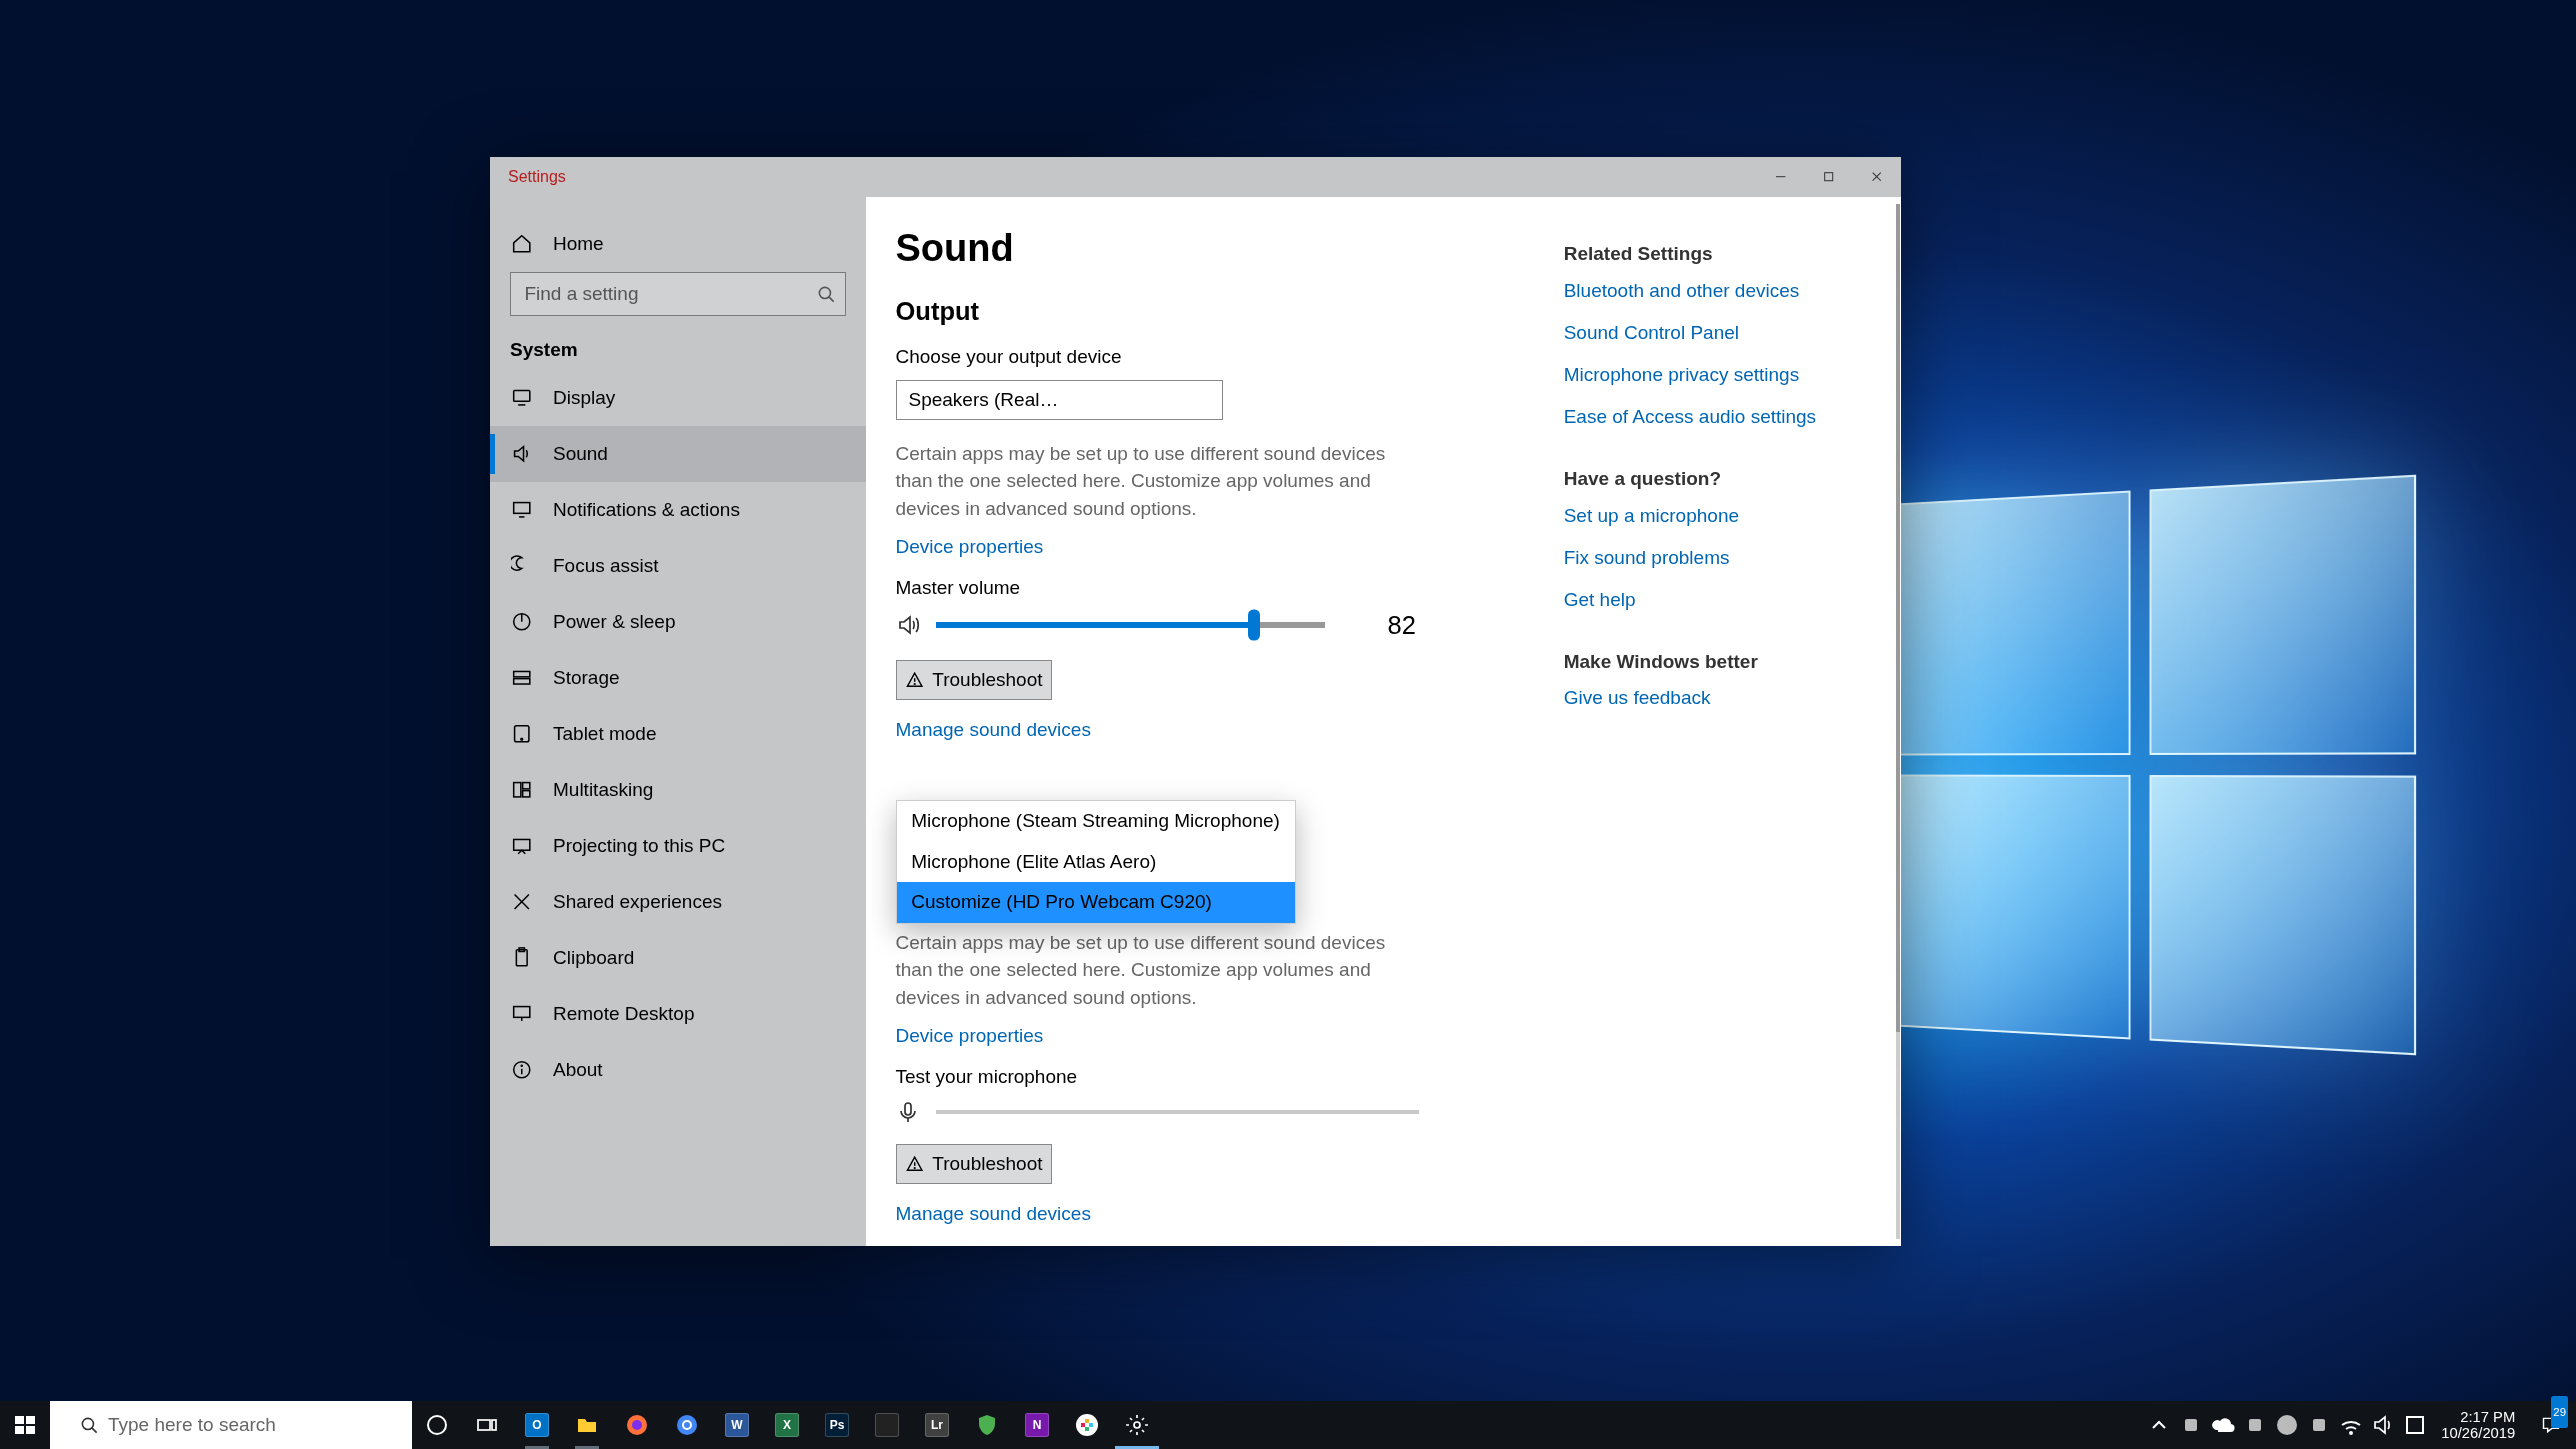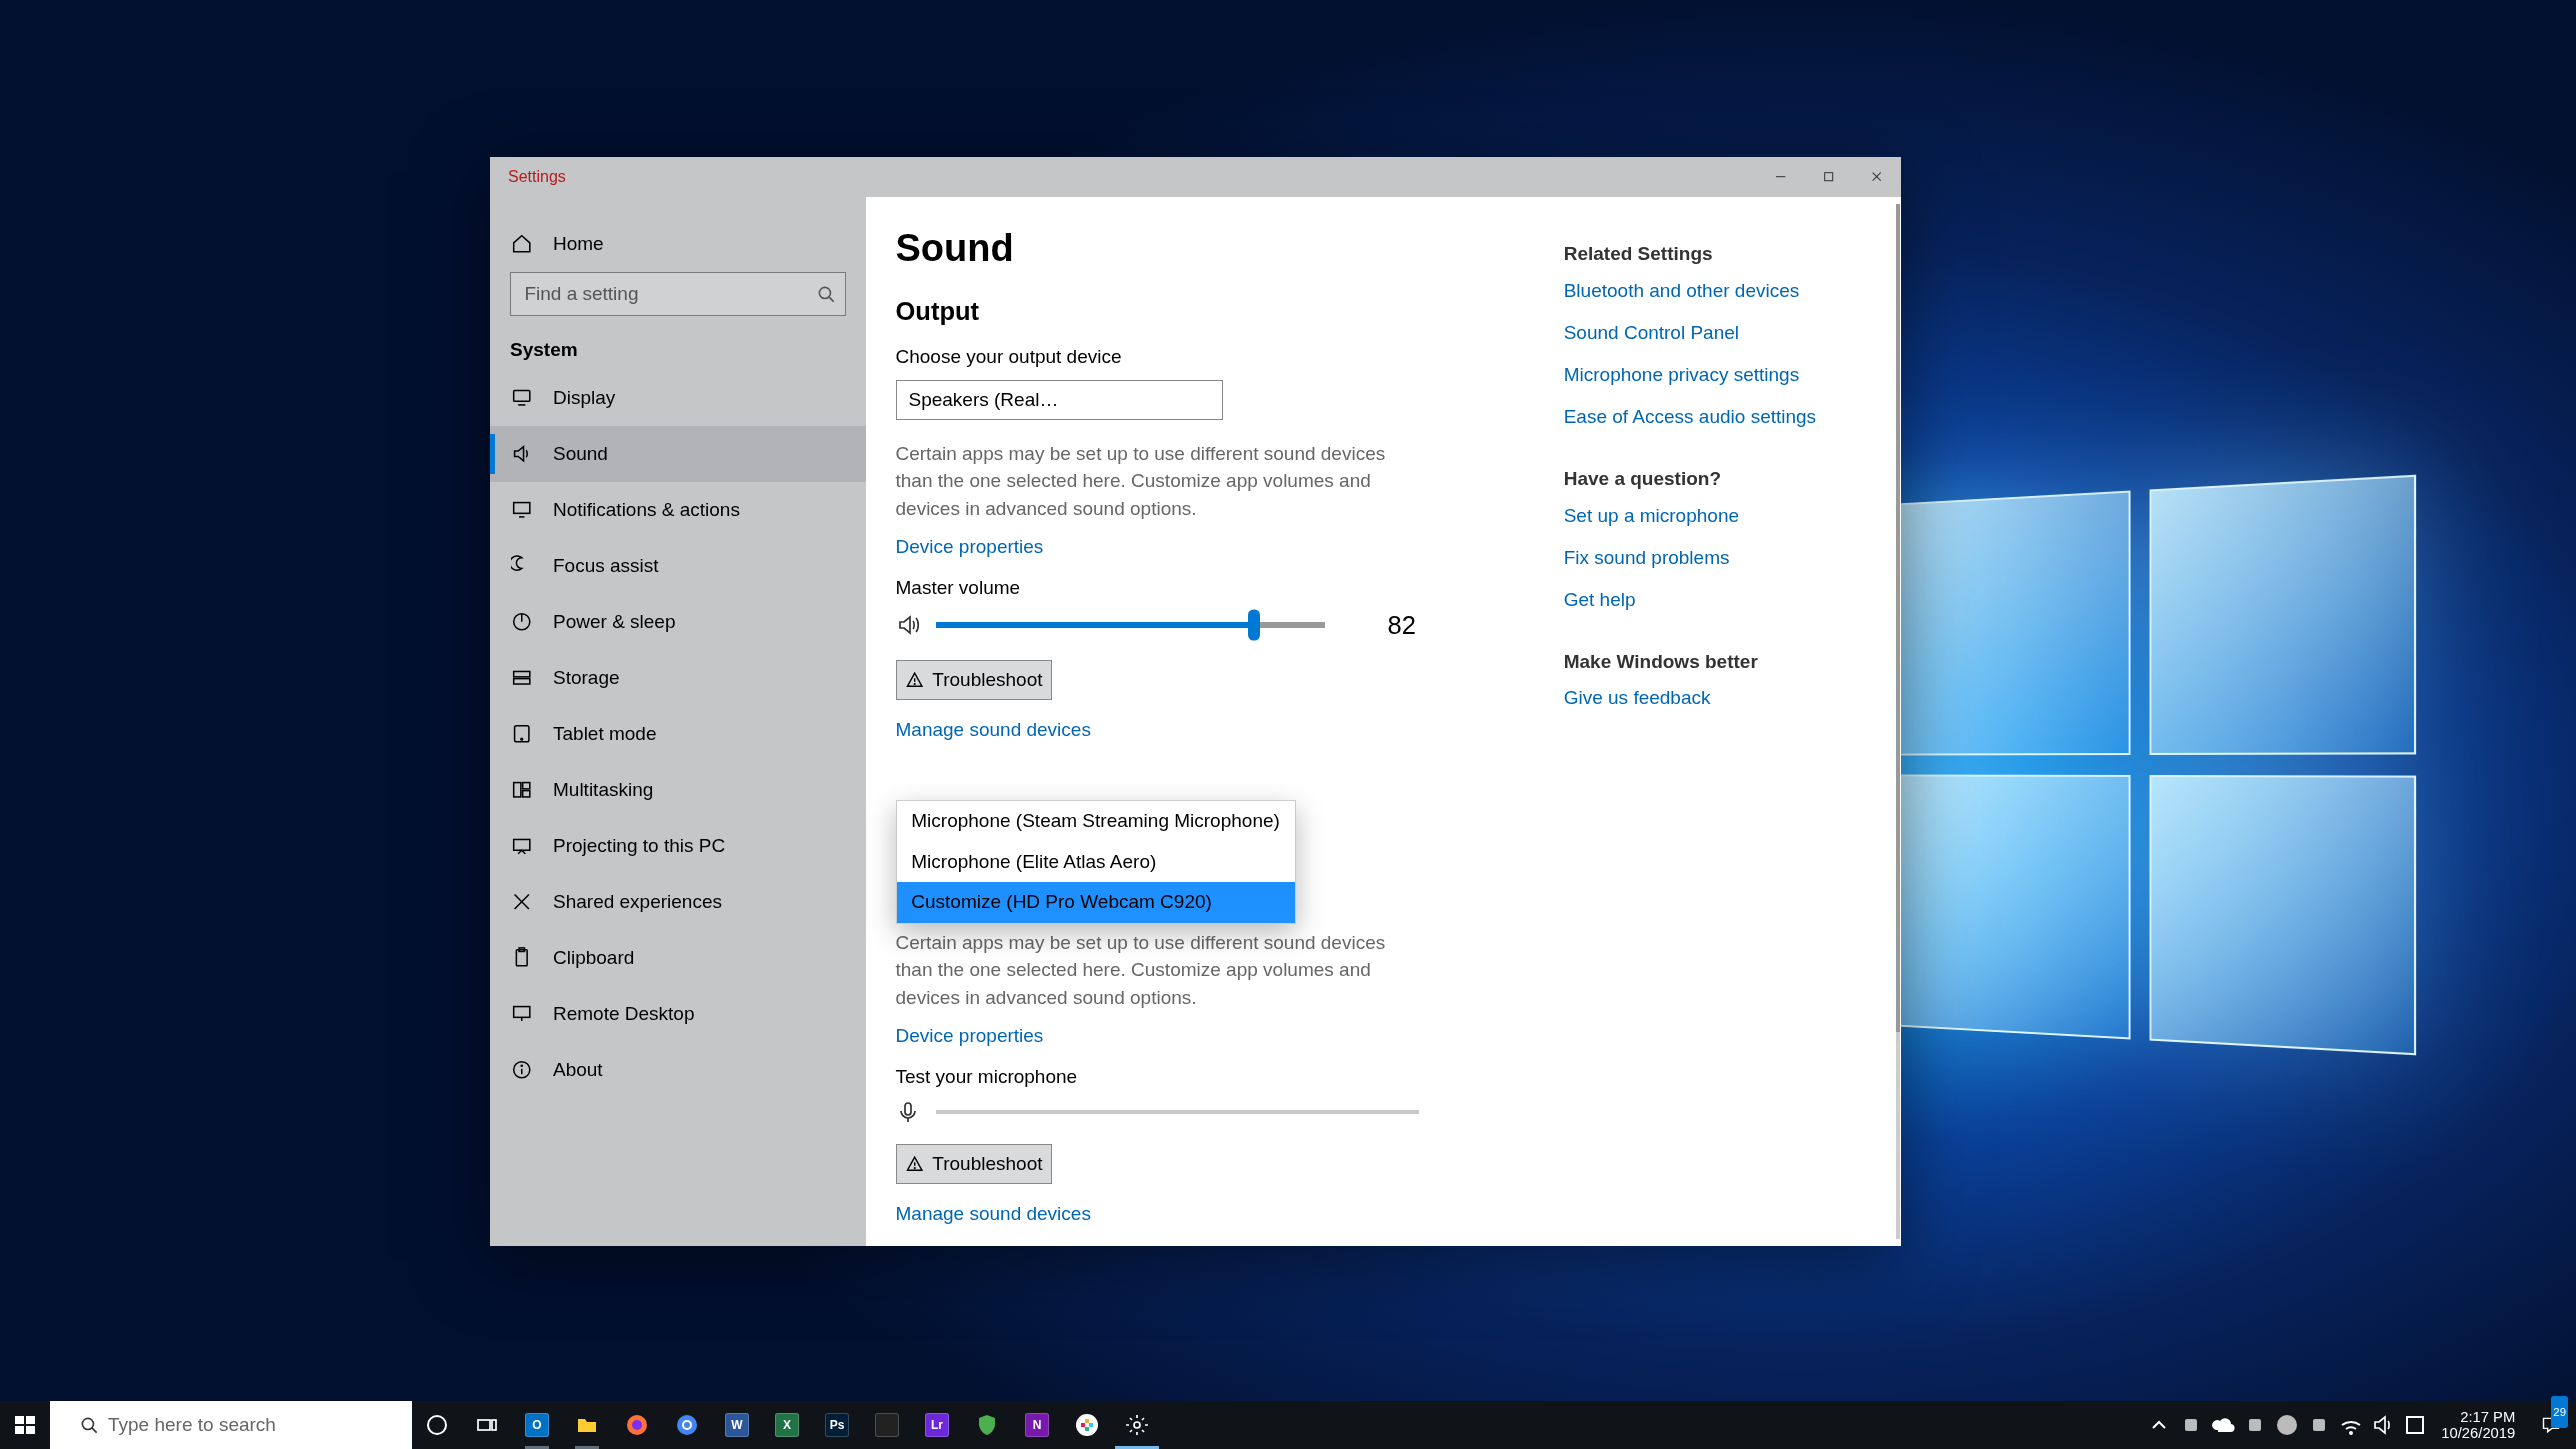--- a/index.html
+++ b/index.html
@@ -454,21 +454,21 @@
           <div class="app-square" style="background:#001e36;border:0.7px solid rgba(255,255,255,.2)">Ps</div>
         </span>
       </div>
       <div class="tb-btn">
         <span class="tb-icon">
           <div class="app-square" style="background:#222;border:0.7px solid rgba(255,255,255,.2)"></div>
         </span>
       </div>
       <div class="tb-btn">
         <span class="tb-icon">
-          <div class="app-square" style="background:#6d28d9;border:0.7px solid rgba(255,255,255,.2)">Lr</div>
+          <div class="app-square" style="background:#404040;border:0.7px solid rgba(255,255,255,.2)">Lr</div>
         </span>
       </div>
       <div class="tb-btn">
         <span class="tb-icon">
           <svg viewBox="0 0 24 24" fill="#4caf50">
             <path d="M12 2l8 3v6c0 6-5 10-8 11-3-1-8-5-8-11V5z"></path>
           </svg>
         </span>
       </div>
       <div class="tb-btn">

